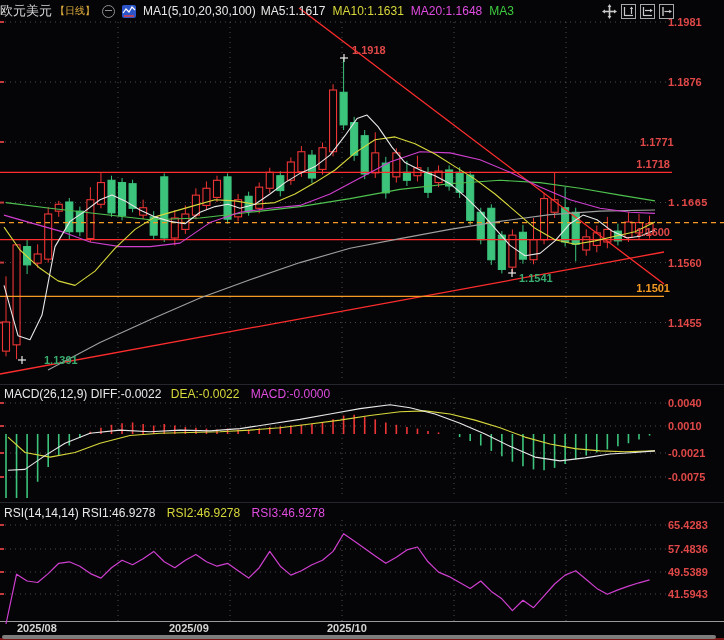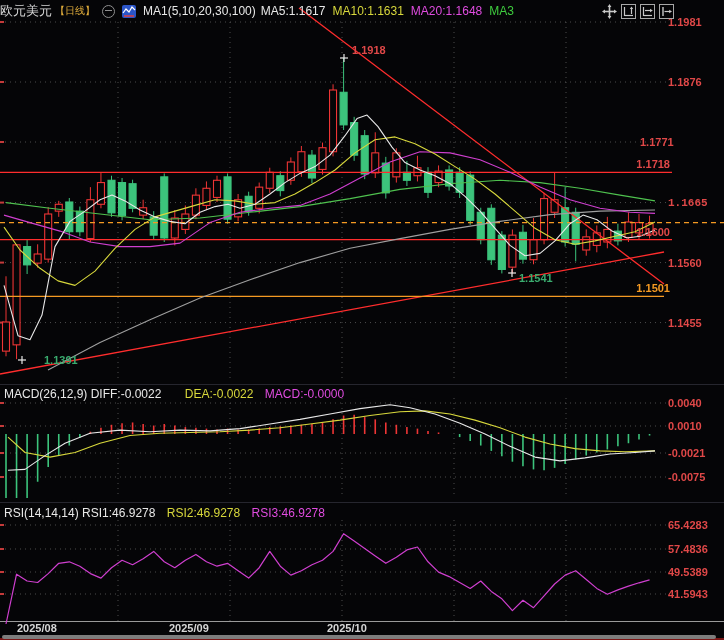--- a/index.html
+++ b/index.html
@@ -344,21 +344,21 @@
           <rect x="0.5" y="0.5" width="14" height="14" fill="none" stroke="#a8a8a8"></rect>
       <line x1="4" y1="3" x2="4" y2="12" stroke="#c9c9c9" stroke-width="1.4"></line>
       <line x1="5.5" y1="7.5" x2="11" y2="7.5" stroke="#c9c9c9" stroke-width="1.2"></line>
           <polygon points="13,7.5 10.2,5.8 10.2,9.2" fill="#c9c9c9"></polygon>
         </svg>
     </button>
   </div>
 
   <div class="row-label" style="top:387px">
     <span class="ma-w">MACD(26,12,9) DIFF:-0.0022</span>
-    <span class="ma-y" style="margin-left:20px">DEA:-0.0022</span>
+    <span class="ma-y" style="margin-left:6px">DEA:-0.0022</span>
     <span class="ma-m" style="margin-left:8px">MACD:-0.0000</span>
   </div>
 
   <div class="row-label" style="top:506px">
     <span class="ma-w">RSI(14,14,14) RSI1:46.9278</span>
     <span class="ma-y" style="margin-left:8px">RSI2:46.9278</span>
     <span class="ma-m" style="margin-left:8px">RSI3:46.9278</span>
   </div>
 
   <div id="overlay">

